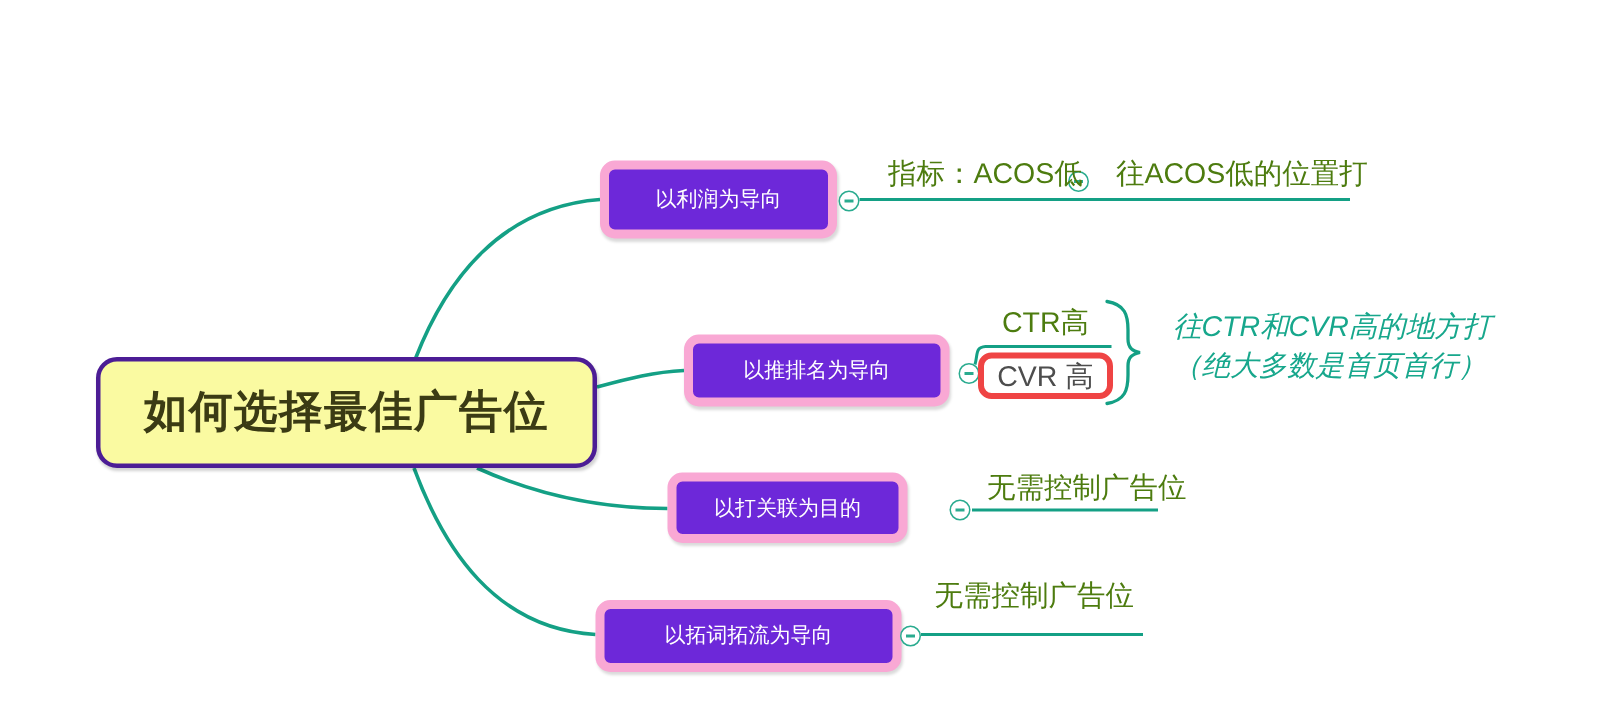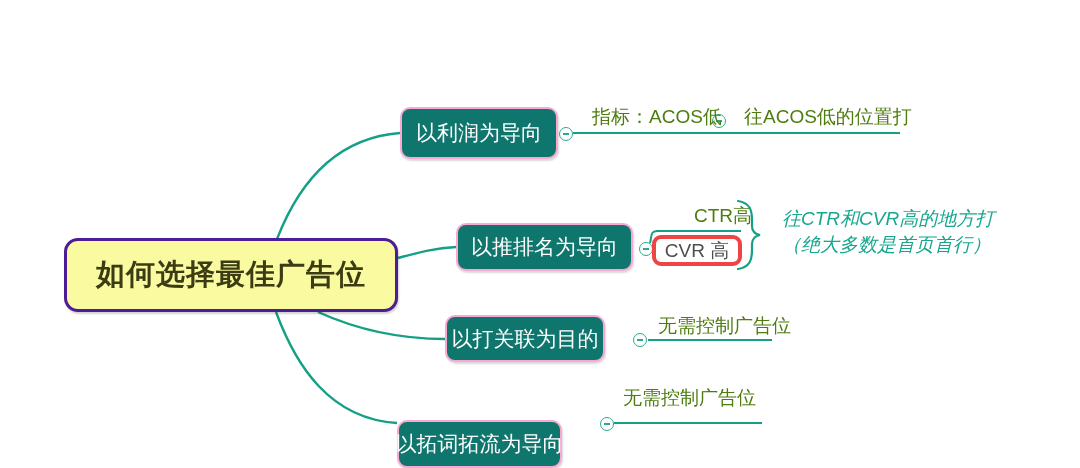--- a/index.html
+++ b/index.html
@@ -21,32 +21,32 @@
     background:#fafaa1;
     border:3px solid #4c1d95;
     border-radius:14px;
     display:flex;align-items:center;justify-content:center;
     font-size:29px;font-weight:bold;color:#3b3b14;
     letter-spacing:1px;
     box-shadow:1px 2px 2px rgba(0,0,0,0.18);
   }
   .topic{
     position:absolute;box-sizing:border-box;
-    background:#0f766e;
-    border:2px solid #f9a8d4;
+    background:#6d28d9;
+    border:6px solid #f9a8d4;
     border-radius:10px;
     display:flex;align-items:center;justify-content:center;
-    font-size:21px;color:#ffffff;
+    font-size:14px;color:#ffffff;
     box-shadow:1px 2px 2px rgba(0,0,0,0.15);
     white-space:nowrap;
   }
   .t-profit{left:400px;top:107px;width:158px;height:52px;}
   .t-rank{left:456px;top:223px;width:177px;height:48px;}
   .t-relate{left:445px;top:315px;width:160px;height:47px;}
-  .t-expand{left:397px;top:420px;width:165px;height:48px;}
+  .t-expand{left:397px;top:400px;width:204px;height:48px;}
 
   .leaf-label{
     position:absolute;
     font-size:19px;color:#4d7c0f;
     white-space:nowrap;line-height:22px;
   }
   .cvr-box{
     position:absolute;left:652px;top:235px;width:90px;height:31px;
     box-sizing:border-box;
     border:4px solid #ef4444;border-radius:9px;
@@ -104,21 +104,21 @@
   <div class="toggle" style="left:633px;top:333px;">
       <span class="dash"></span>
     </div>
   <div class="toggle" style="left:600px;top:417px;">
       <span class="dash"></span>
     </div>
 
   <div class="leaf-label" style="left:592px;top:106px;">指标：ACOS低</div>
   <div class="leaf-label" style="left:744px;top:106px;">往ACOS低的位置打</div>
 
-  <div class="leaf-label" style="left:694px;top:205px;">CTR高</div>
+  <div class="leaf-label" style="left:668px;top:205px;">CTR高</div>
   <div class="cvr-box">CVR 高</div>
 
   <svg class="brace" width="26" height="72" viewBox="0 0 26 72" xmlns="http://www.w3.org/2000/svg">
     <path d="M2,2 C14,4 16,11 16,21 L16,27 C16,33 19,35 24,36 C19,37 16,39 16,45 L16,51 C16,61 14,68 2,70"></path>
   </svg>
 
   <div class="note">
     <div>往CTR和CVR高的地方打</div>
     <div>（绝大多数是首页首行）</div>
   </div>

